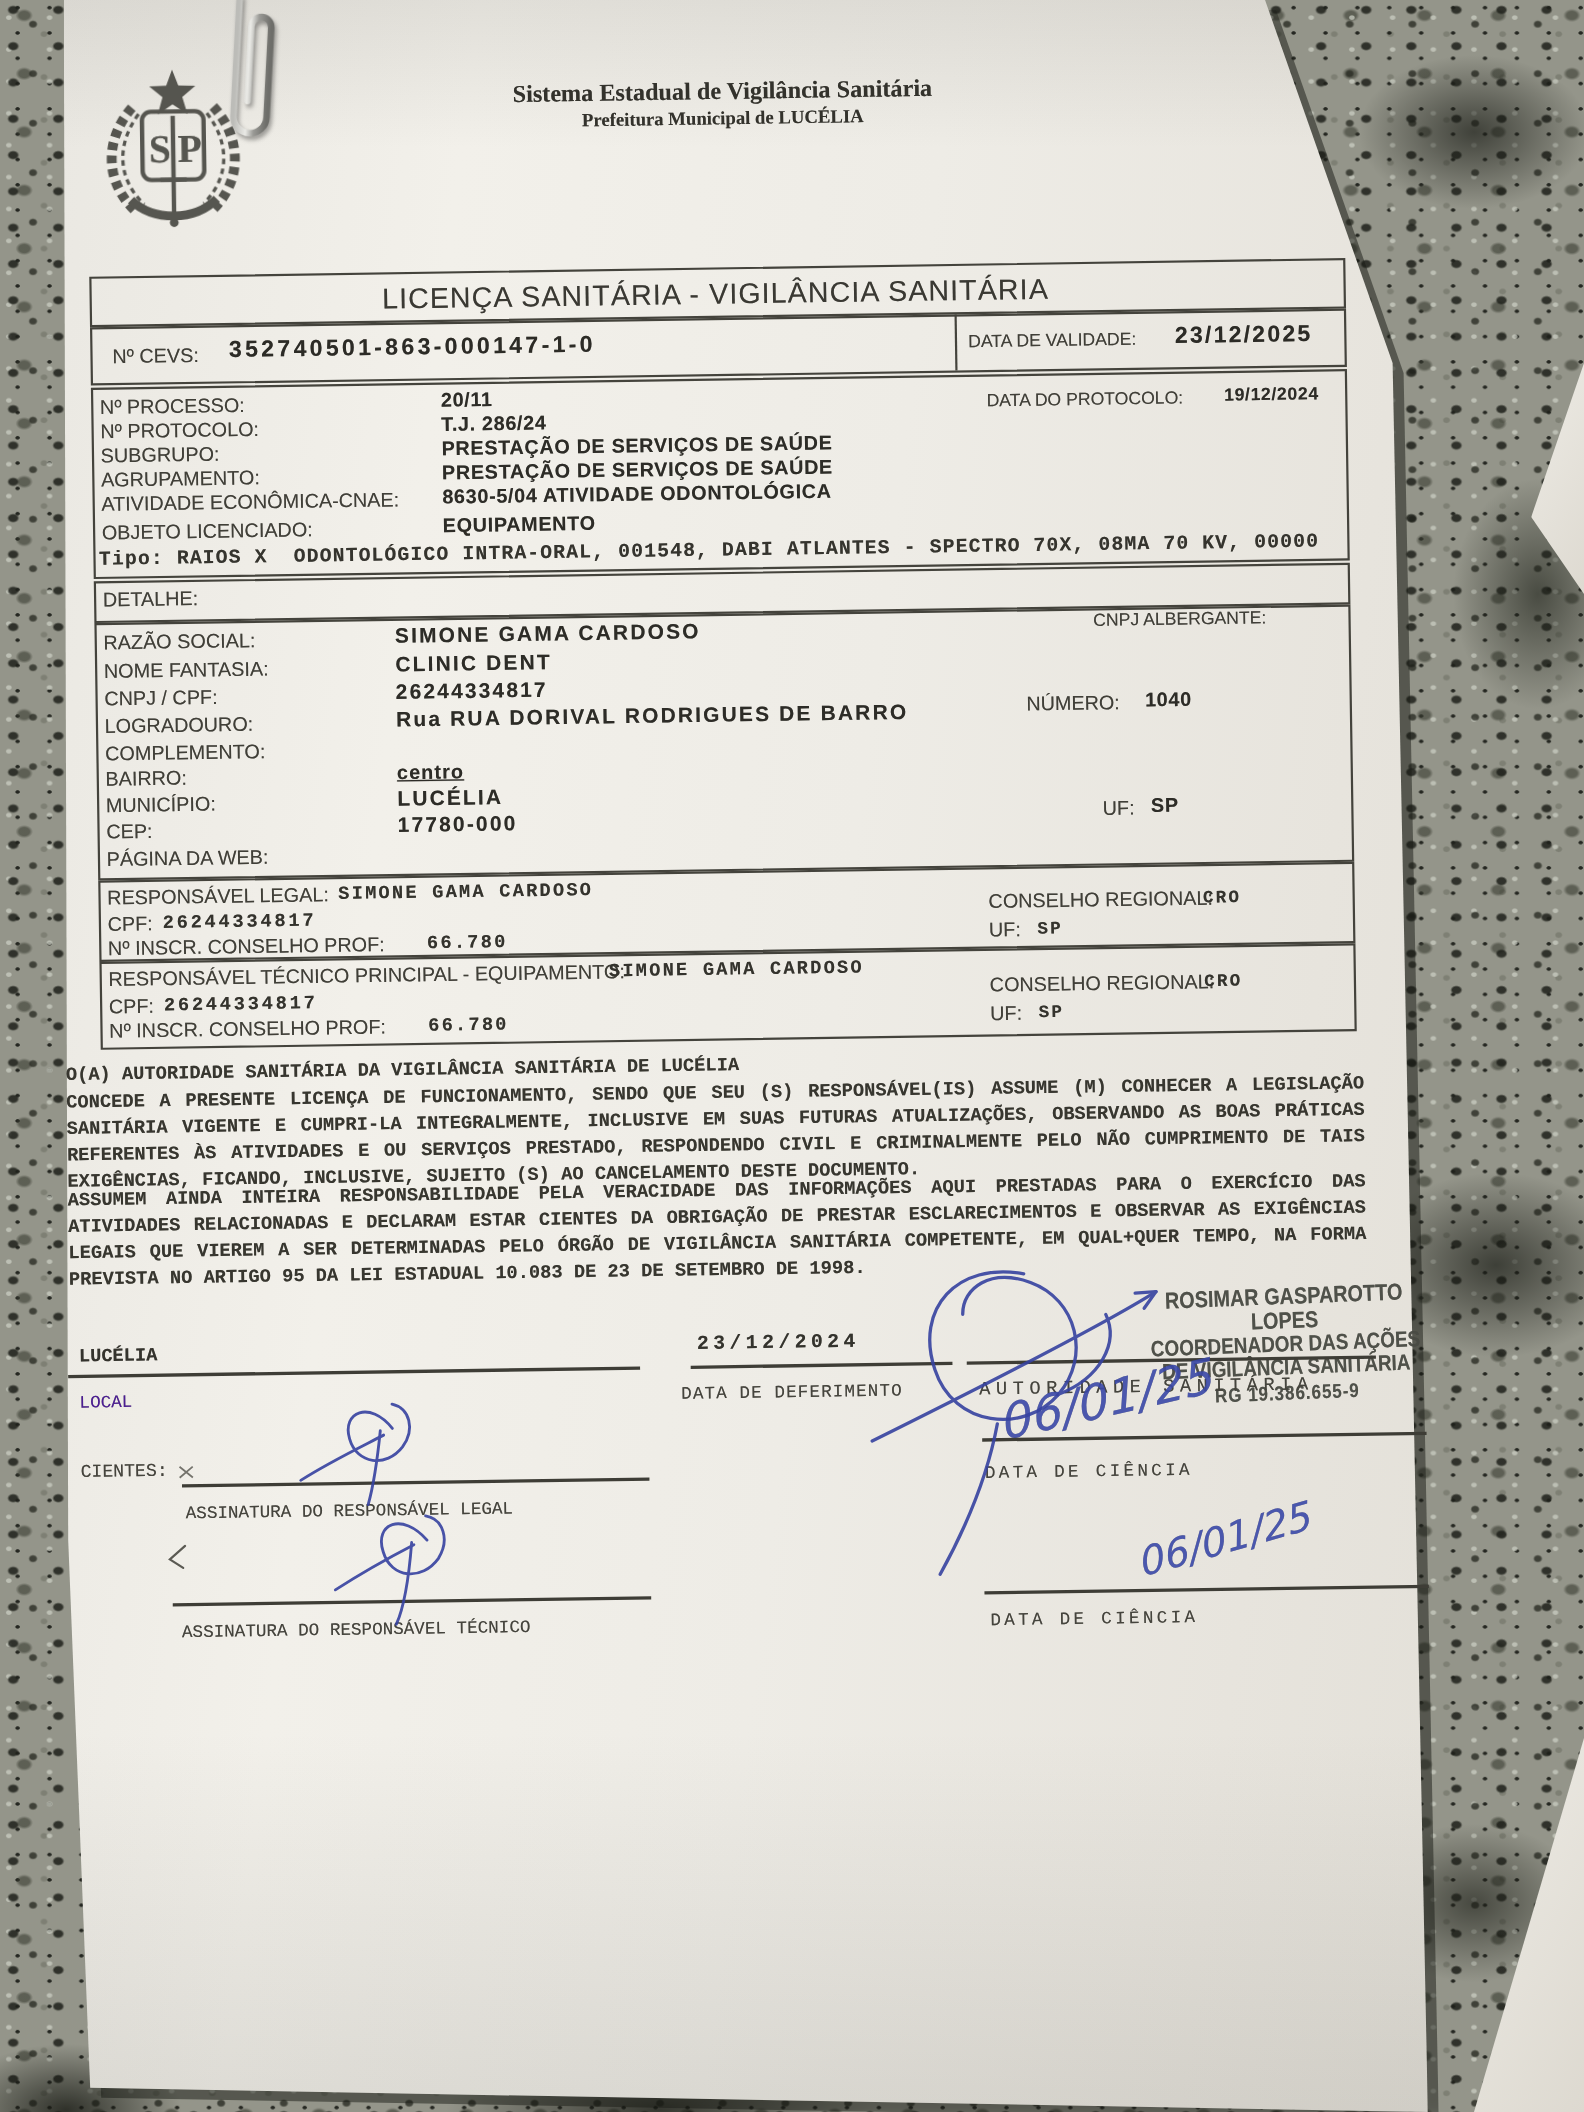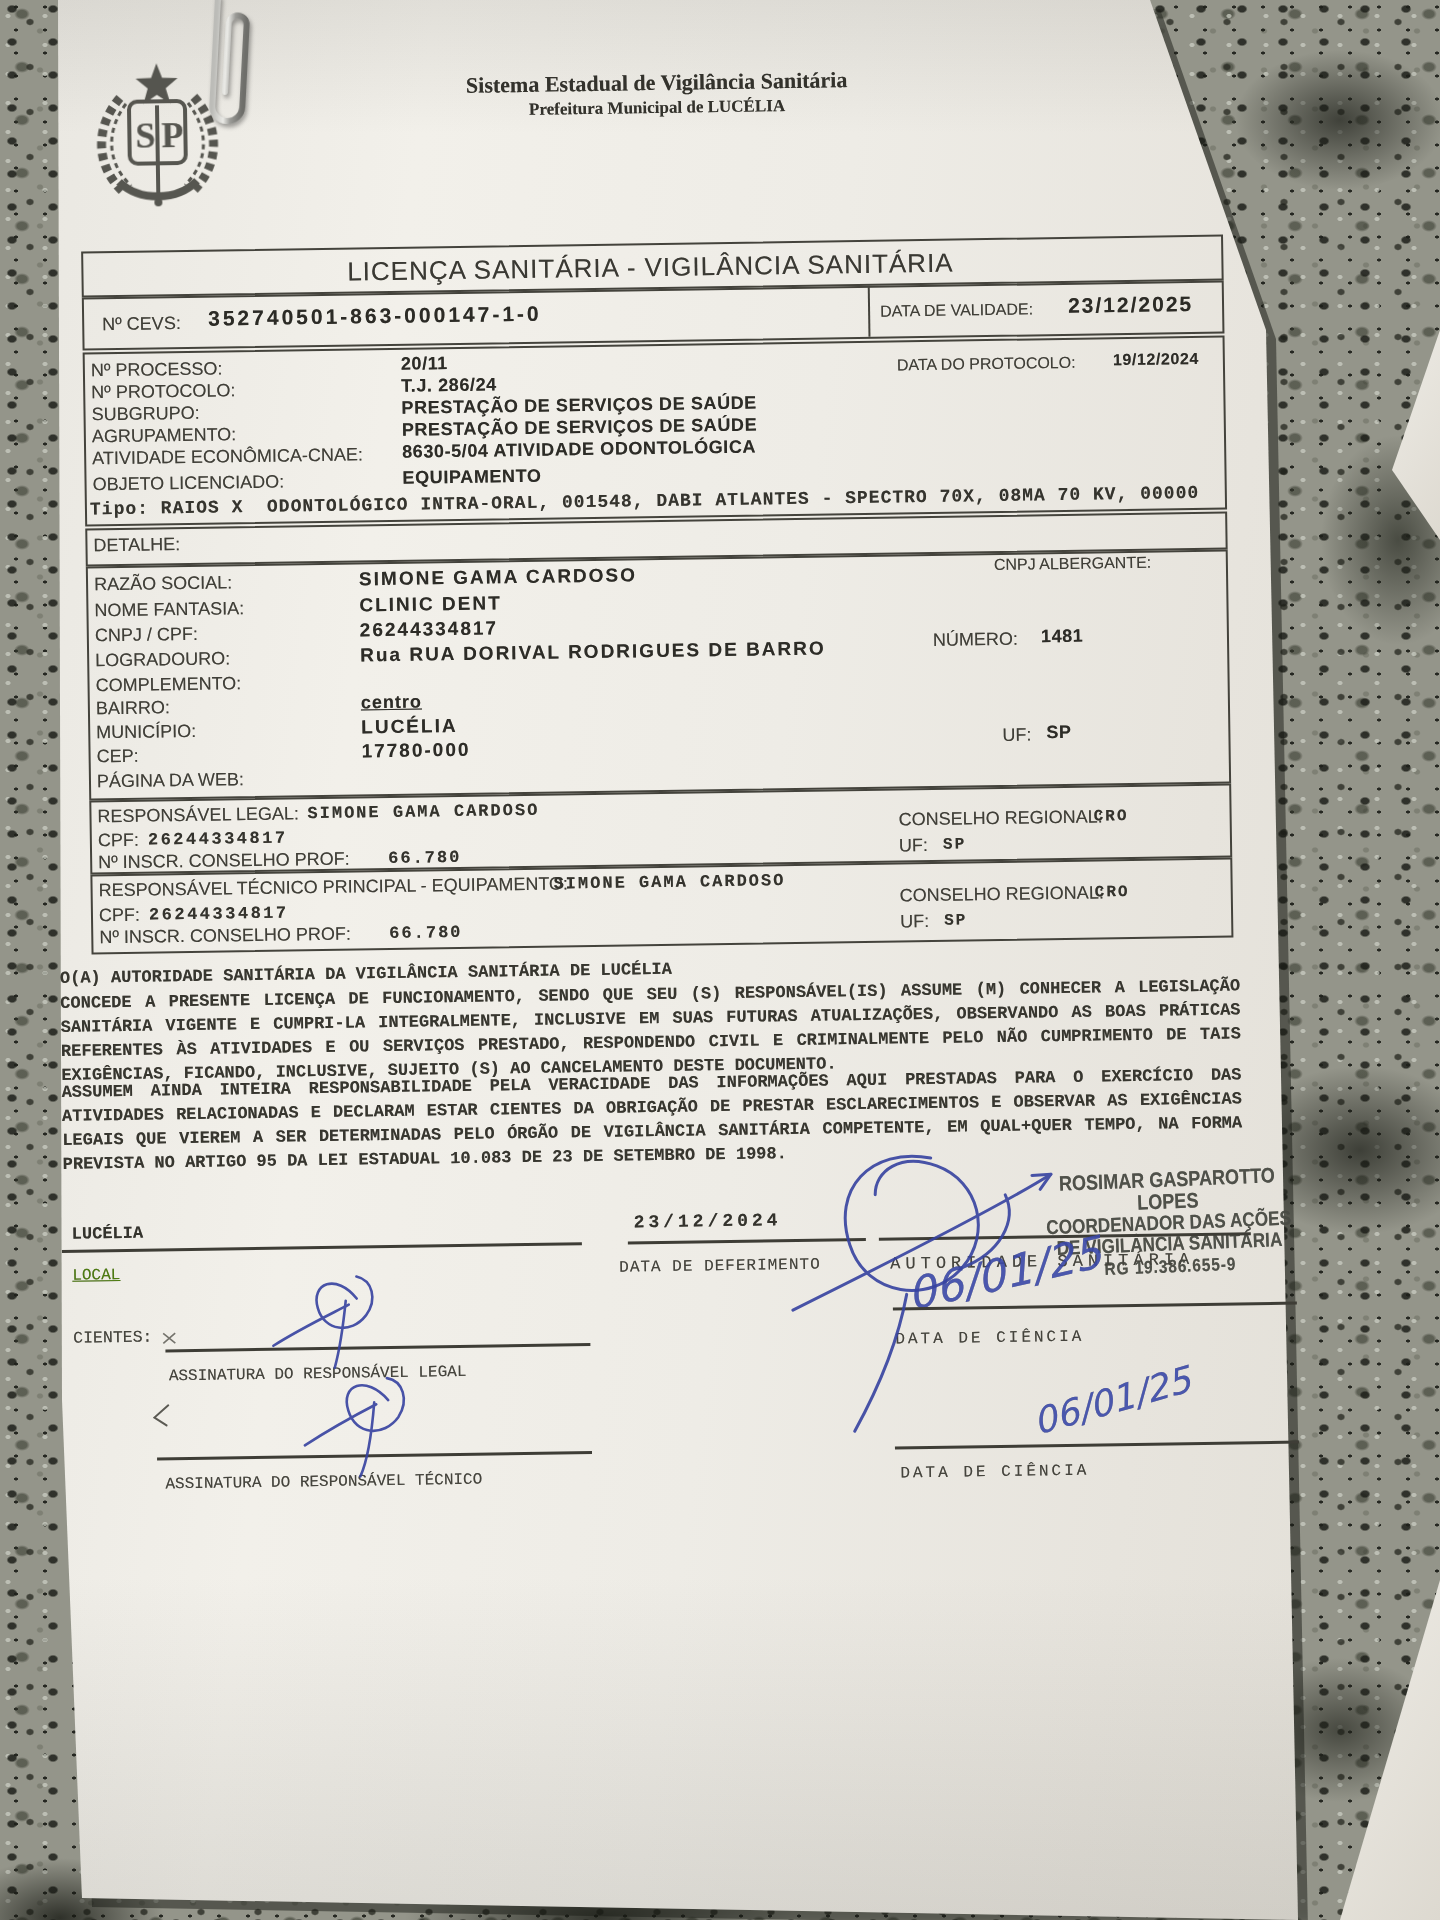--- a/index.html
+++ b/index.html
@@ -158,21 +158,21 @@
     <span class="abs lbl" style="left:100px;top:690px;">BAIRRO:</span>
     <span class="abs val" style="left:365px;top:688px;font-size:18px;letter-spacing:1px;text-decoration:underline;">centro</span>
     <span class="abs lbl" style="left:100px;top:714px;">MUNICÍPIO:</span>
     <span class="abs val" style="left:365px;top:712px;font-size:19px;letter-spacing:2px;">LUCÉLIA</span>
     <span class="abs lbl" style="left:100px;top:738px;">CEP:</span>
     <span class="abs val" style="left:365px;top:736px;font-size:19px;letter-spacing:2px;">17780-000</span>
     <span class="abs lbl" style="left:100px;top:763px;">PÁGINA DA WEB:</span>
     <span class="abs val" style="left:365px;top:761px;"></span>
     <span class="abs lbl-sm" style="left:1000px;top:561px;">CNPJ ALBERGANTE:</span>
     <span class="abs lbl" style="left:938px;top:634px;">NÚMERO:</span>
-    <span class="abs val" style="left:1046px;top:632px;">1481</span>
+    <span class="abs val" style="left:1046px;top:632px;">1040</span>
     <span class="abs lbl" style="left:1006px;top:730px;">UF:</span>
     <span class="abs val" style="left:1050px;top:728px;">SP</span>
 
     <div class="box" style="left:92px;top:792px;width:1138px;height:70px;"></div>
     <span class="abs lbl" style="left:100px;top:798px;">RESPONSÁVEL LEGAL:</span>
     <span class="abs monob" style="left:310px;top:799px;font-size:17px;letter-spacing:2px;">SIMONE GAMA CARDOSO</span>
     <span class="abs lbl" style="left:100px;top:822px;">CPF:</span>
     <span class="abs monob" style="left:150px;top:823px;font-size:17px;letter-spacing:2.5px;">26244334817</span>
     <span class="abs lbl" style="left:100px;top:844px;">Nº INSCR. CONSELHO PROF:</span>
     <span class="abs monob" style="left:390px;top:845px;font-size:17px;letter-spacing:2px;">66.780</span>
@@ -201,21 +201,21 @@
       <div class="in">
         <div class="s1">ROSIMAR GASPAROTTO LOPES</div>
         <div class="s2">COORDENADOR DAS AÇÕES</div>
         <div class="s2">DE VIGILÂNCIA SANITÁRIA</div>
         <div class="s3">RG 19.386.655-9</div>
       </div>
     </div>
 
     <span class="abs monob" style="left:68px;top:1216px;font-size:17px;">LUCÉLIA</span>
     <div class="sigline" style="left:58px;top:1241px;width:520px;"></div>
-    <span class="abs mono" style="left:68px;top:1258px;font-size:16px;color:#4d7c0f;text-decoration:underline;">LOCAL</span>
+    <span class="abs mono" style="left:68px;top:1258px;font-size:16px;color:#4c1d95;">LOCAL</span>
 
     <span class="abs monob" style="left:630px;top:1212px;font-size:18px;letter-spacing:4px;">23/12/2024</span>
     <div class="sigline" style="left:624px;top:1241px;width:238px;"></div>
     <span class="abs mono" style="left:615px;top:1258px;font-size:16px;letter-spacing:1px;color:#45443d;">DATA DE DEFERIMENTO</span>
 
     <div class="sigline" style="left:875px;top:1241px;width:372px;"></div>
     <span class="abs mono" style="left:886px;top:1258px;font-size:17px;letter-spacing:5px;color:#45443d;">AUTORIDADE SANITÁRIA</span>
 
     <span class="hand hand1">06/01/25</span>
     <div class="sigline" style="left:888px;top:1311px;width:404px;"></div>

